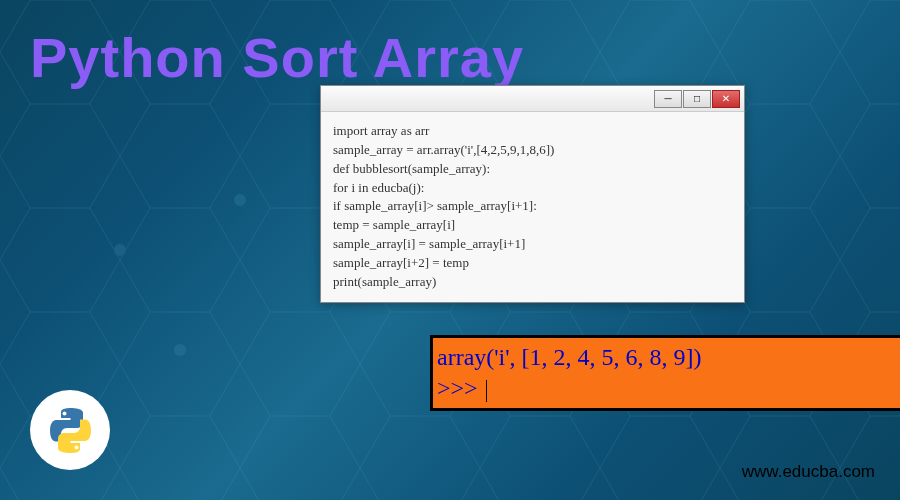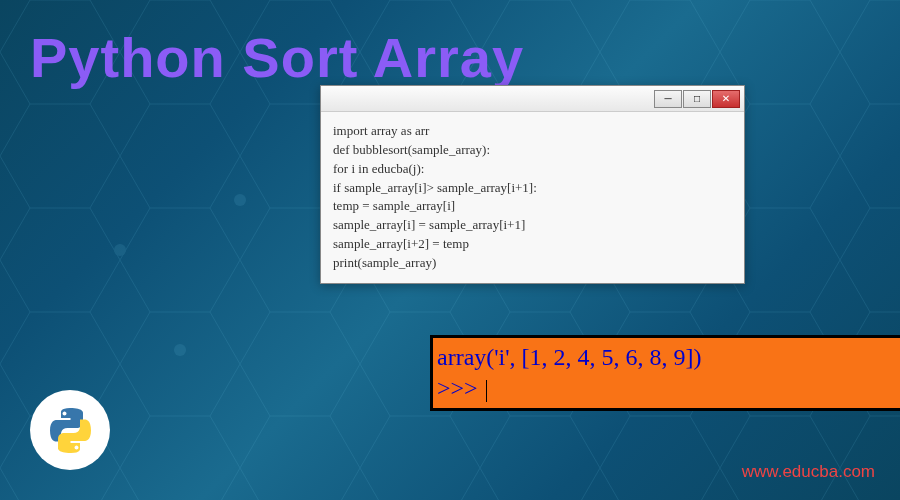--- a/index.html
+++ b/index.html
@@ -115,21 +115,21 @@
       background: #fff;
       border-radius: 50%;
       display: flex;
       align-items: center;
       justify-content: center;
     }
     .website {
       position: absolute;
       bottom: 18px;
       right: 25px;
-      color: #ef4444;
+      color: #000000;
       font-size: 17px;
     }
   </style>
 </head>
 <body>
 
 <svg class="bg-pattern">
   <defs>
     <pattern id="hex" x="0" y="0" width="120" height="104" patternUnits="userSpaceOnUse">
       <polygon points="30,0 90,0 120,52 90,104 30,104 0,52" fill="none" stroke="#5fb8d8" stroke-width="1"></polygon>
@@ -144,20 +144,21 @@
 <h1 class="page-title">Python Sort Array</h1>
 
 <div class="code-window">
   <div class="titlebar">
     <div class="titlebar-btn">─</div>
     <div class="titlebar-btn">□</div>
     <div class="titlebar-btn close">✕</div>
   </div>
   <div class="code-body">
     <div class="code-line">import array as arr</div>
+    <div class="code-line">sample_array = arr.array('i',[4,2,5,9,1,8,6])</div>
     <div class="code-line">def bubblesort(sample_array):</div>
     <div class="code-line">for i in educba(j):</div>
     <div class="code-line">if sample_array[i]&gt; sample_array[i+1]:</div>
     <div class="code-line">temp = sample_array[i]</div>
     <div class="code-line">sample_array[i] = sample_array[i+1]</div>
     <div class="code-line">sample_array[i+2] = temp</div>
     <div class="code-line">print(sample_array)</div>
   </div>
 </div>
 

